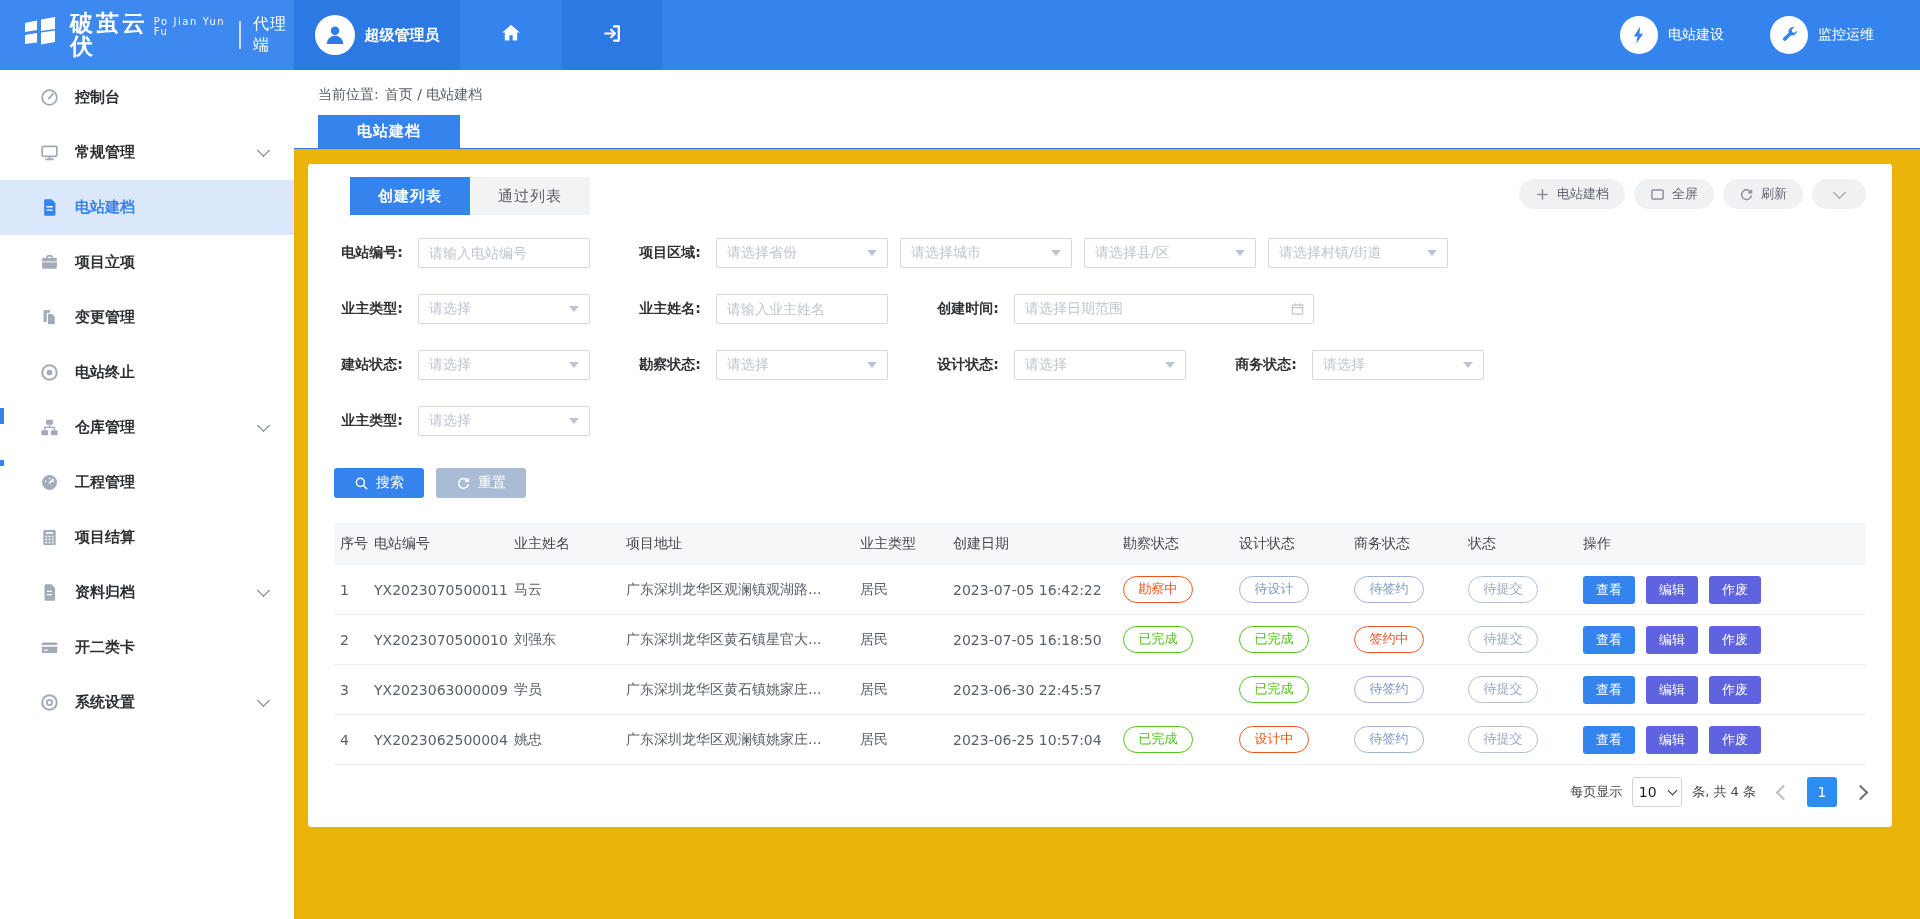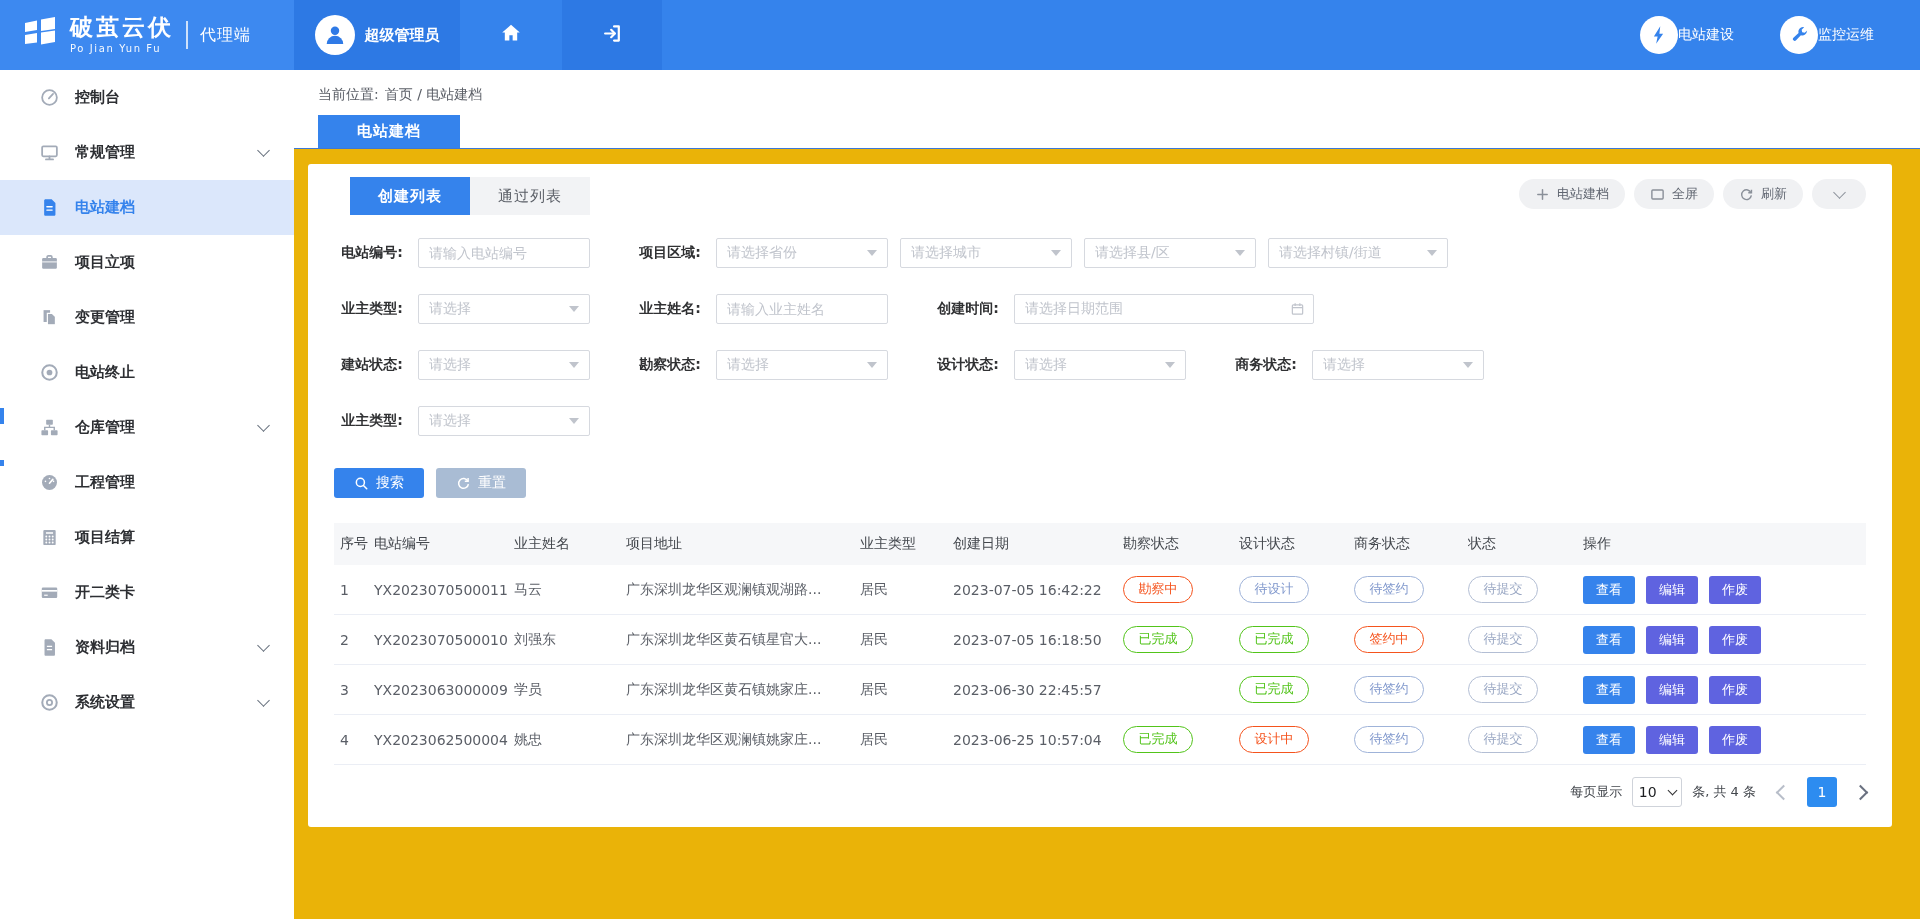--- a/index.html
+++ b/index.html
@@ -1,32 +1,32 @@
 <!DOCTYPE html>
 <html><head>
 <meta charset="utf-8">
 <style>
   html,body{margin:0;padding:0}
   body{width:1920px;height:919px;position:relative;overflow:hidden;background:#eef1f6;
        font-family:"DejaVu Sans","Liberation Sans",sans-serif;}
   
   .topbar{position:absolute;top:0;left:0;right:0;height:70px;background:#3583ec;display:flex;align-items:stretch;color:#fff;z-index:5}
   .brand{width:294px;box-sizing:border-box;background:#3d89f0;display:flex;align-items:center;padding-left:20px;flex:none}
-  .brand-text{display:flex;flex-direction:column;line-height:1;margin-left:10px}
+  .brand-text{display:flex;flex-direction:row;line-height:1;margin-left:10px}
   .brand-title{font-size:23px;font-weight:bold;letter-spacing:3px}
   .brand-sub{font-size:10px;letter-spacing:1.6px;margin-top:5px;opacity:.95}
   .brand-edition{margin-left:12px;padding-left:12px;border-left:2px solid rgba(255,255,255,.75);height:28px;display:flex;align-items:center;font-size:16px;letter-spacing:1px}
   .tile{display:flex;align-items:center;justify-content:center;cursor:pointer}
   .user-tile{width:166px;background:#2d79e4;gap:10px}
   .home-tile{width:102px;background:#3583ec}
   .logout-tile{width:100px;background:#2d79e4}
   .avatar{width:40px;height:40px;border-radius:50%;background:#fff;display:flex;align-items:center;justify-content:center;flex:none}
   .user-name{font-size:15px;font-weight:600}
   .topnav{margin-left:auto;display:flex;align-items:center;gap:46px;padding-right:46px}
-  .topnav-item{display:flex;align-items:center;gap:0;font-size:14px;cursor:pointer}
+  .topnav-item{display:flex;align-items:center;gap:10px;font-size:14px;cursor:pointer}
   .icon-circle{width:38px;height:38px;border-radius:50%;background:#fff;display:flex;align-items:center;justify-content:center}
   
   .sidebar{position:absolute;top:70px;left:0;width:294px;bottom:0;background:#fff;z-index:4}
   .side-item{height:55px;display:flex;align-items:center;padding:0 26px 0 40px;gap:16px;font-size:15px;font-weight:600;color:#2d2f33;cursor:pointer}
   .side-item svg{width:19px;height:19px;color:#a3abb8;flex:none}
   .side-item.active{background:#dbe7fb;color:#3583ec}
   .side-item.active svg{color:#3583ec}
   .side-chevron{margin-left:auto;width:8px;height:8px;border-right:1.6px solid #636d7a;border-bottom:1.6px solid #636d7a;transform:rotate(45deg);margin-top:-5px}
   .sb-frag{position:absolute;left:0;width:4px;background:#3583ec}
   .sb-frag1{top:338px;height:16px}
@@ -243,33 +243,33 @@
           <circle cx="10.7" cy="9.7" r=".8"></circle>
           <circle cx="5.3" cy="12.2" r=".8"></circle>
           <circle cx="8" cy="12.2" r=".8"></circle>
           <circle cx="10.7" cy="12.2" r=".8"></circle>
         </g>
       </svg>
     <span>项目结算</span>
   </div>
   <div class="side-item">
     <svg viewBox="0 0 16 16">
+        <path d="M3.8 2c0-.6.4-1 1-1h4.8l3 3v10c0 .6-.4 1-1 1H4.8c-.6 0-1-.4-1-1z" fill="currentColor"></path>
+        <path d="M5.8 7h4.4M5.8 9.8h4.4" stroke="#fff" stroke-width="1.1"></path>
+      </svg>
+    <span>资料归档</span>
+    <span class="side-chevron"></span>
+  </div>
+  <div class="side-item">
+    <svg viewBox="0 0 16 16">
         <rect x="1.5" y="3.8" width="13" height="8.8" rx="1" fill="currentColor"></rect>
         <path d="M1.5 6.6h13" stroke="#fff" stroke-width="1.4"></path>
         <path d="M3.5 10.3h3" stroke="#fff" stroke-width="1"></path>
       </svg>
     <span>开二类卡</span>
-  </div>
-  <div class="side-item">
-    <svg viewBox="0 0 16 16">
-        <path d="M3.8 2c0-.6.4-1 1-1h4.8l3 3v10c0 .6-.4 1-1 1H4.8c-.6 0-1-.4-1-1z" fill="currentColor"></path>
-        <path d="M5.8 7h4.4M5.8 9.8h4.4" stroke="#fff" stroke-width="1.1"></path>
-      </svg>
-    <span>资料归档</span>
-    <span class="side-chevron"></span>
   </div>
   <div class="side-item">
     <svg viewBox="0 0 16 16">
         <circle cx="8" cy="8" r="6.1" fill="none" stroke="currentColor" stroke-width="1.7"></circle>
         <circle cx="8" cy="8" r="2.2" fill="none" stroke="currentColor" stroke-width="1.5"></circle>
       </svg>
     <span>系统设置</span>
     <span class="side-chevron"></span>
   </div>
   <div class="sb-frag sb-frag1"></div>

